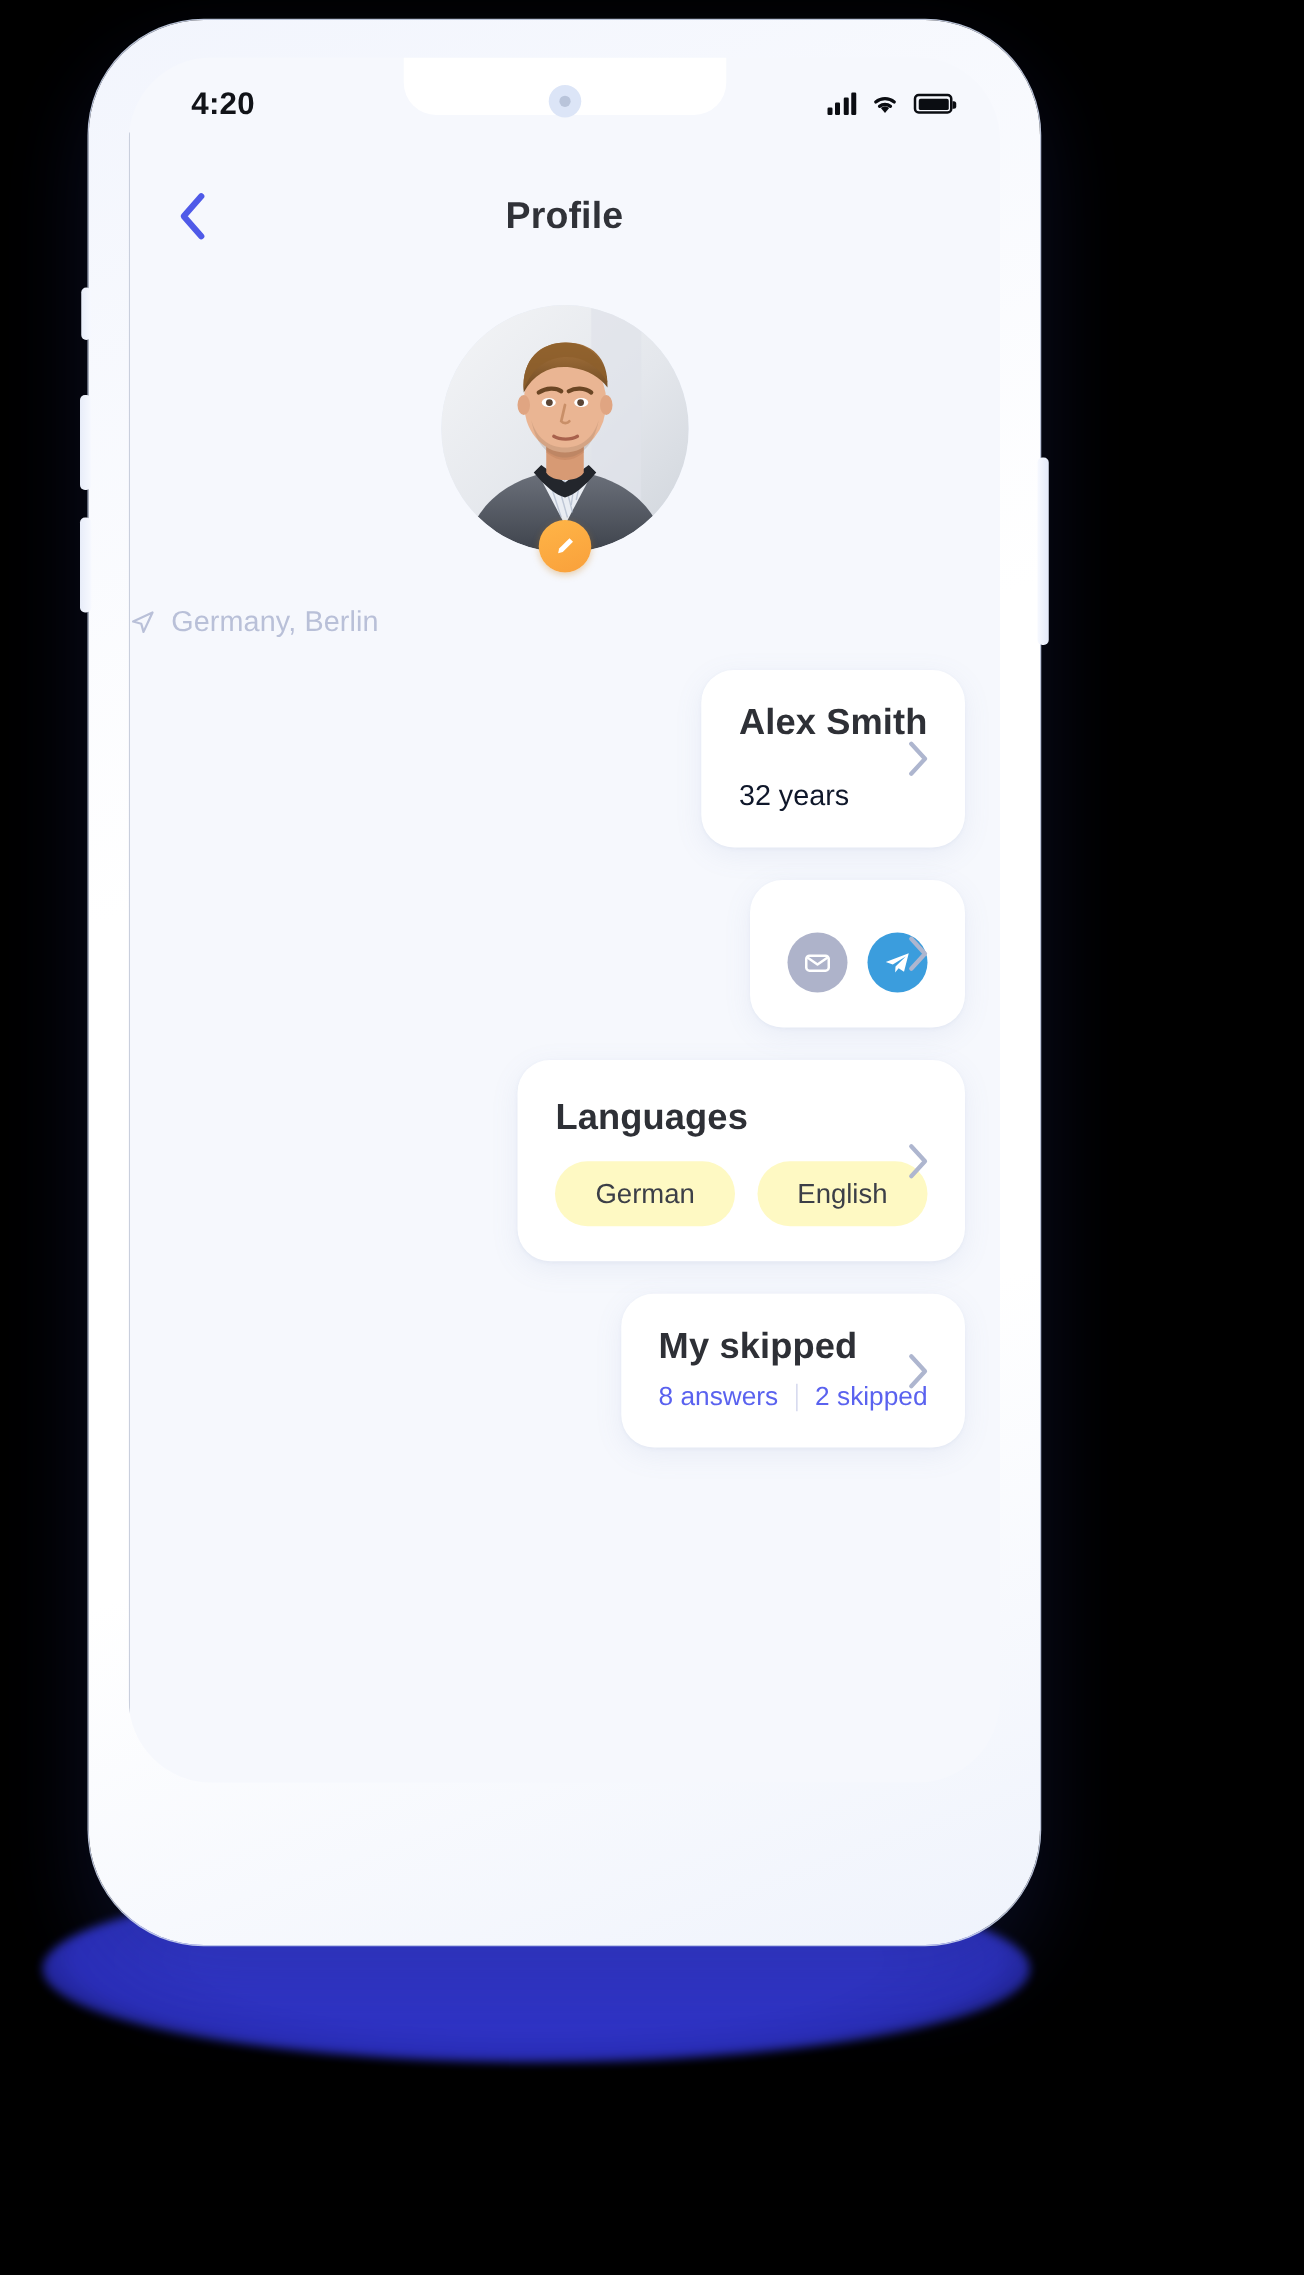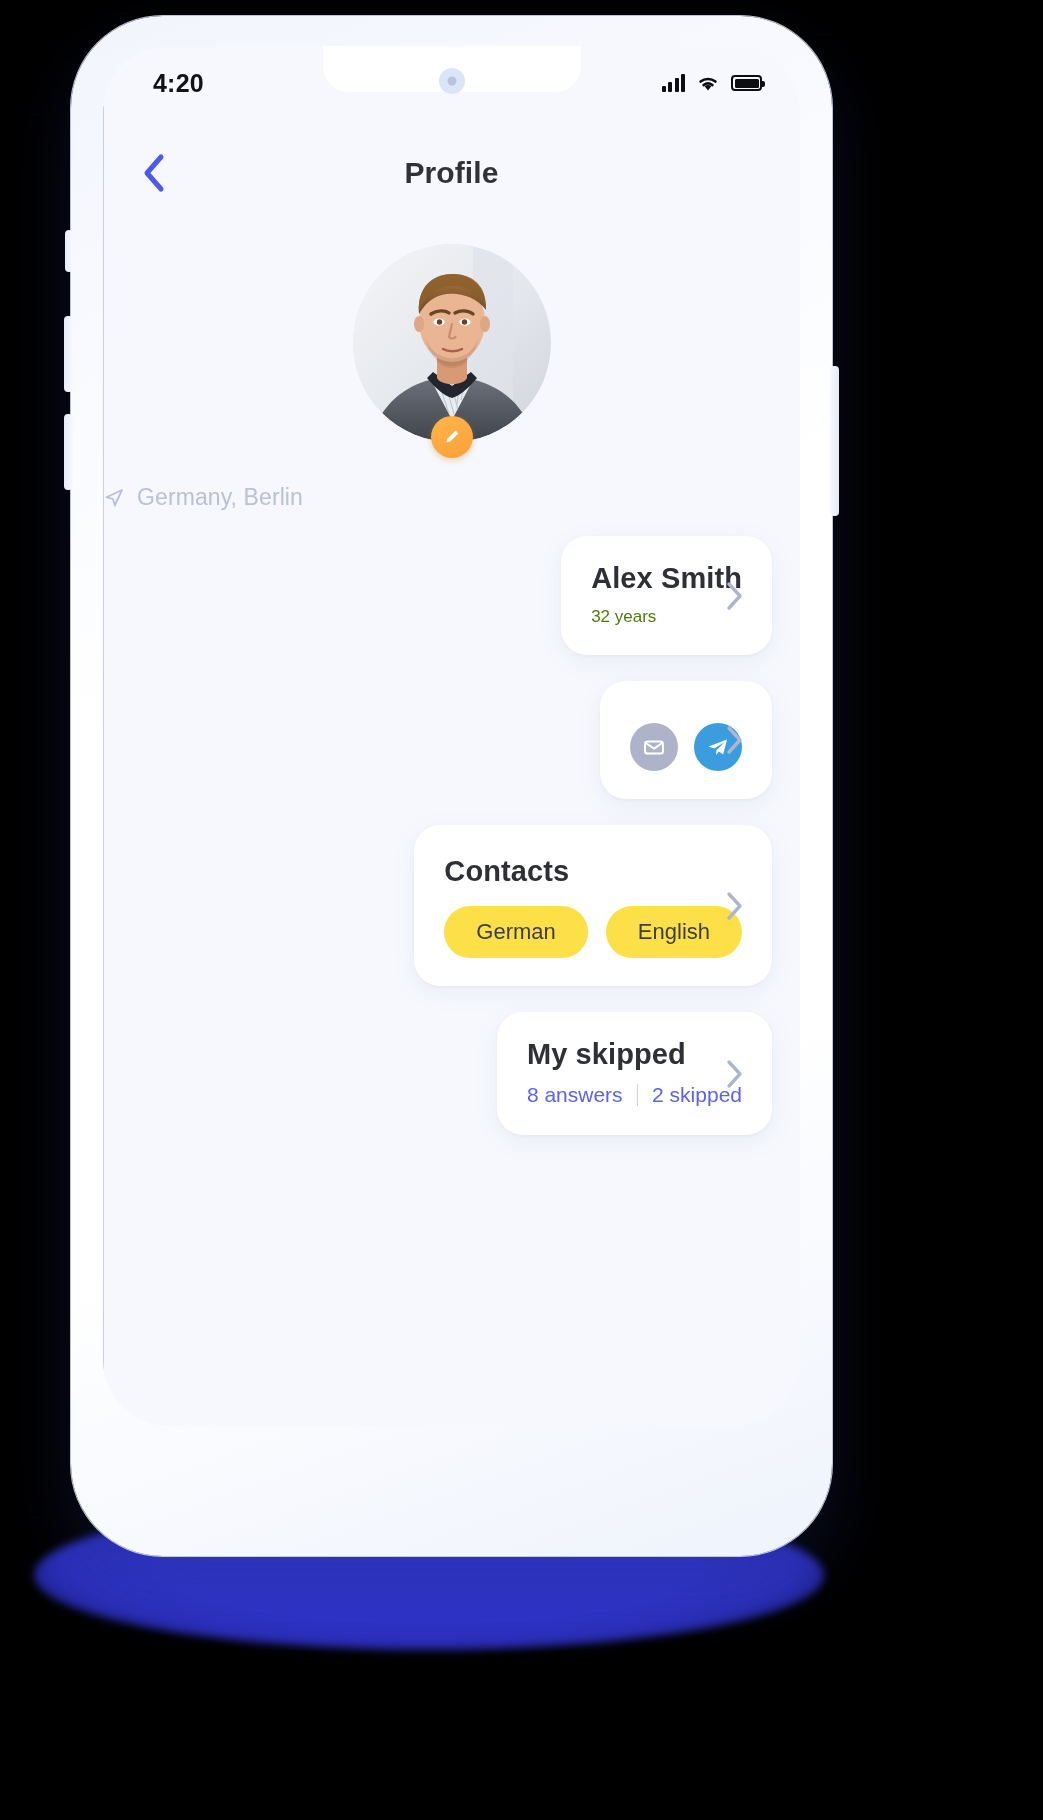--- a/index.html
+++ b/index.html
@@ -255,23 +255,23 @@
                 0 1px 3px rgba(120,135,190,0.07);
     cursor: pointer;
   }
   .card-title {
     font-size: 29px;
     font-weight: 700;
     color: #2e3036;
     letter-spacing: 0.1px;
   }
   .card-sub {
-    margin-top: 12px;
-    font-size: 17px;
-    color: #4d7c0f;
+    margin-top: 28px;
+    font-size: 23px;
+    color: #0f172a;
   }
   .card-chevron {
     position: absolute;
     right: 22px;
     top: 50%;
     transform: translateY(-50%);
     width: 32px; height: 32px;
     display: flex; align-items: center; justify-content: center;
   }
 
@@ -296,21 +296,21 @@
   .ci-email { background: #aeb3ca; }
   .ci-telegram { background: #3b9ddd; }
 
   
   .chips {
     margin-top: 18px;
     display: flex;
     gap: 18px;
   }
   .chip {
-    background: #fde047;
+    background: #fef9c3;
     border-radius: 26px;
     padding: 13px 32px;
     font-size: 22px;
     color: #3c3f47;
     cursor: pointer;
   }
 
   
   .answers-meta {
     margin-top: 12px;
@@ -495,21 +495,21 @@
             </div>
           </div>
           <div class="card-chevron">
             <svg width="20" height="32" viewBox="0 0 20 32">
               <path d="M5 4 L16 16 L5 28" stroke="#aeb6cf" stroke-width="3.4" fill="none" stroke-linecap="round" stroke-linejoin="round"></path>
             </svg>
           </div>
         </div>
 
         <div class="card card-languages">
-          <div class="card-title">Contacts</div>
+          <div class="card-title">Languages</div>
           <div class="chips">
             <div class="chip">German</div>
             <div class="chip">English</div>
           </div>
           <div class="card-chevron">
             <svg width="20" height="32" viewBox="0 0 20 32">
               <path d="M5 4 L16 16 L5 28" stroke="#aeb6cf" stroke-width="3.4" fill="none" stroke-linecap="round" stroke-linejoin="round"></path>
             </svg>
           </div>
         </div>

